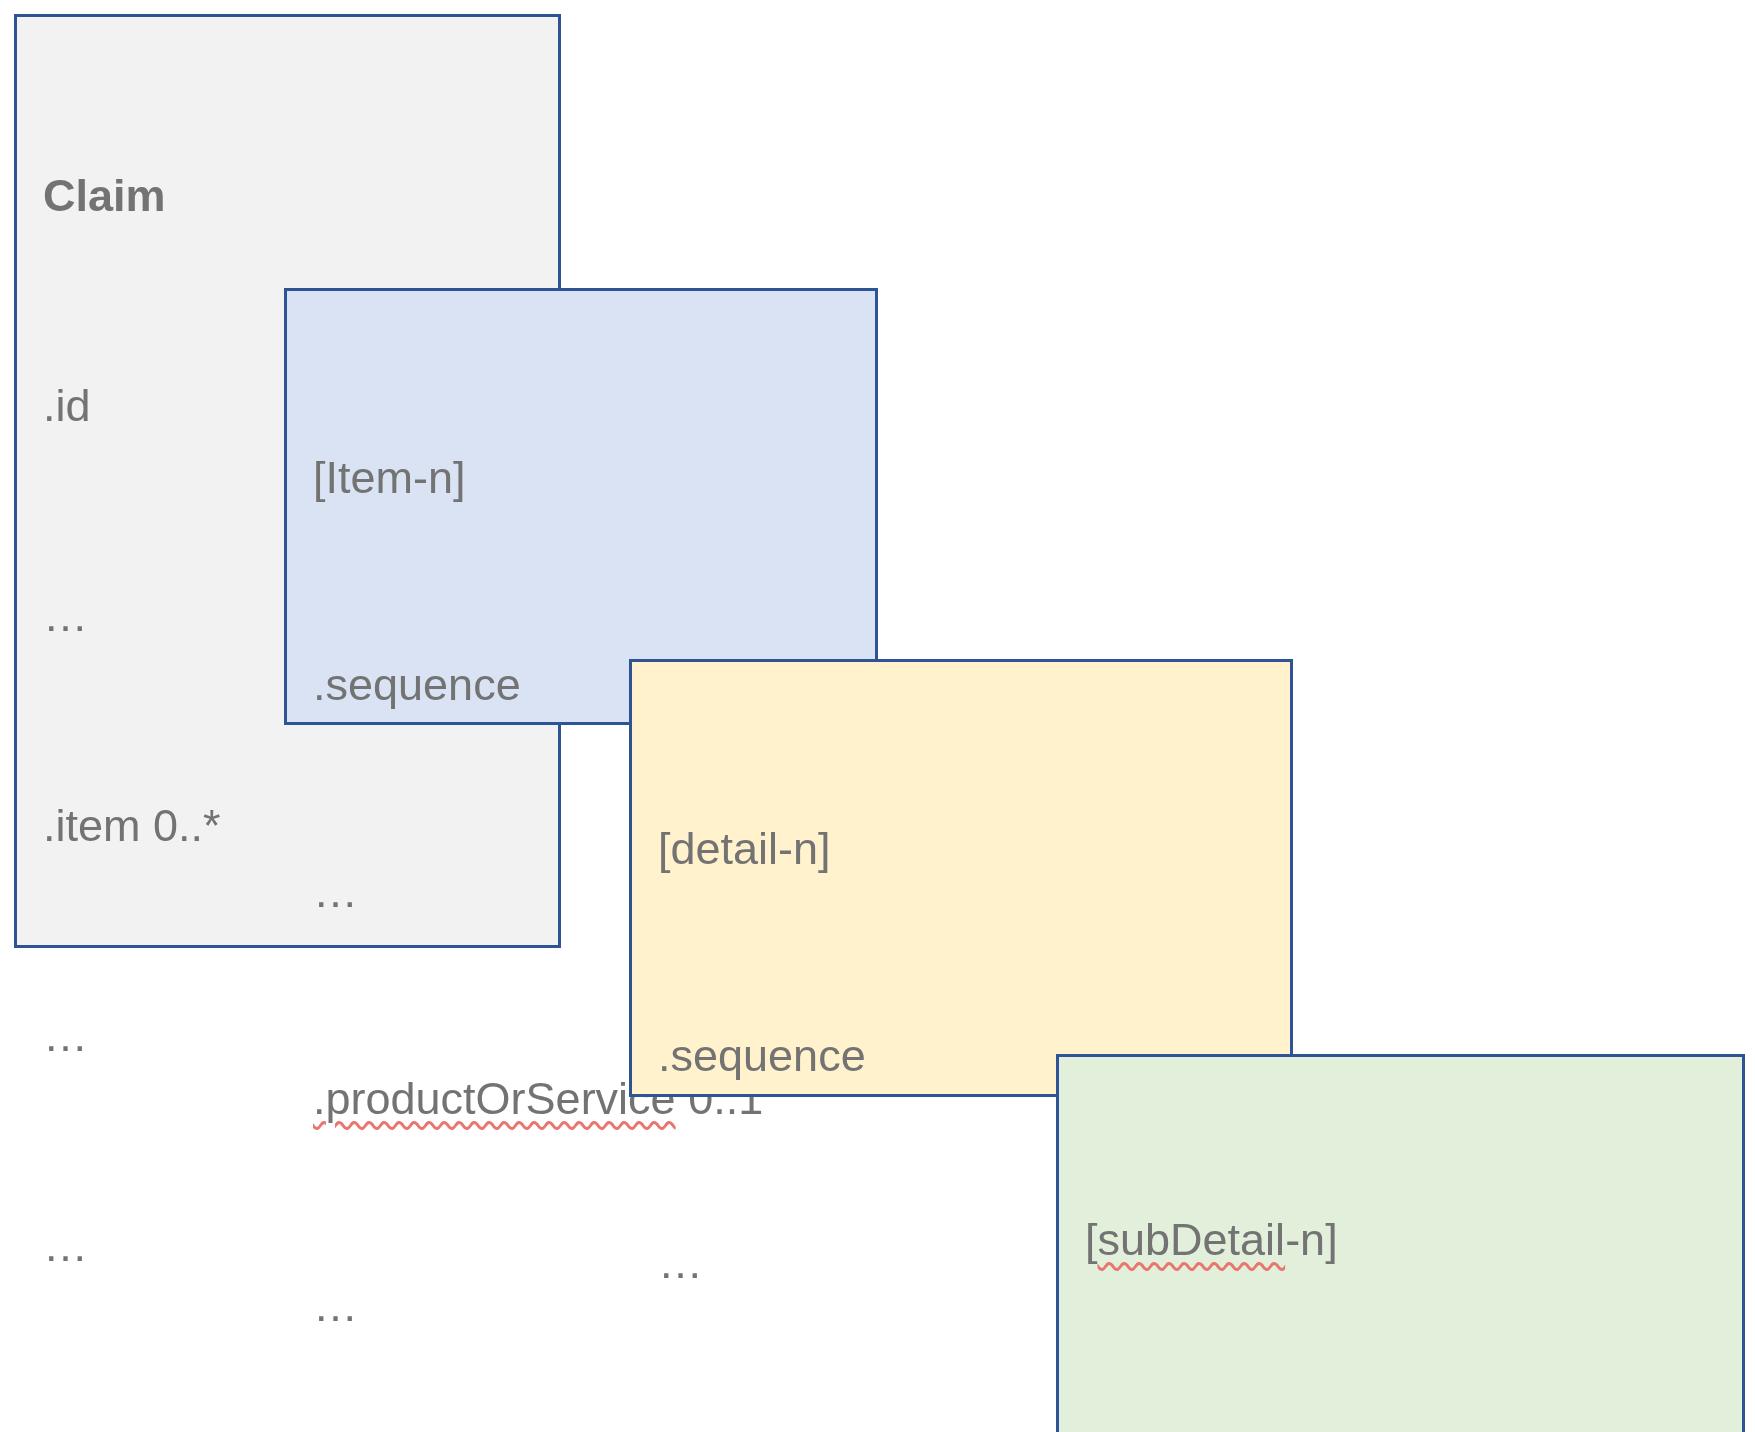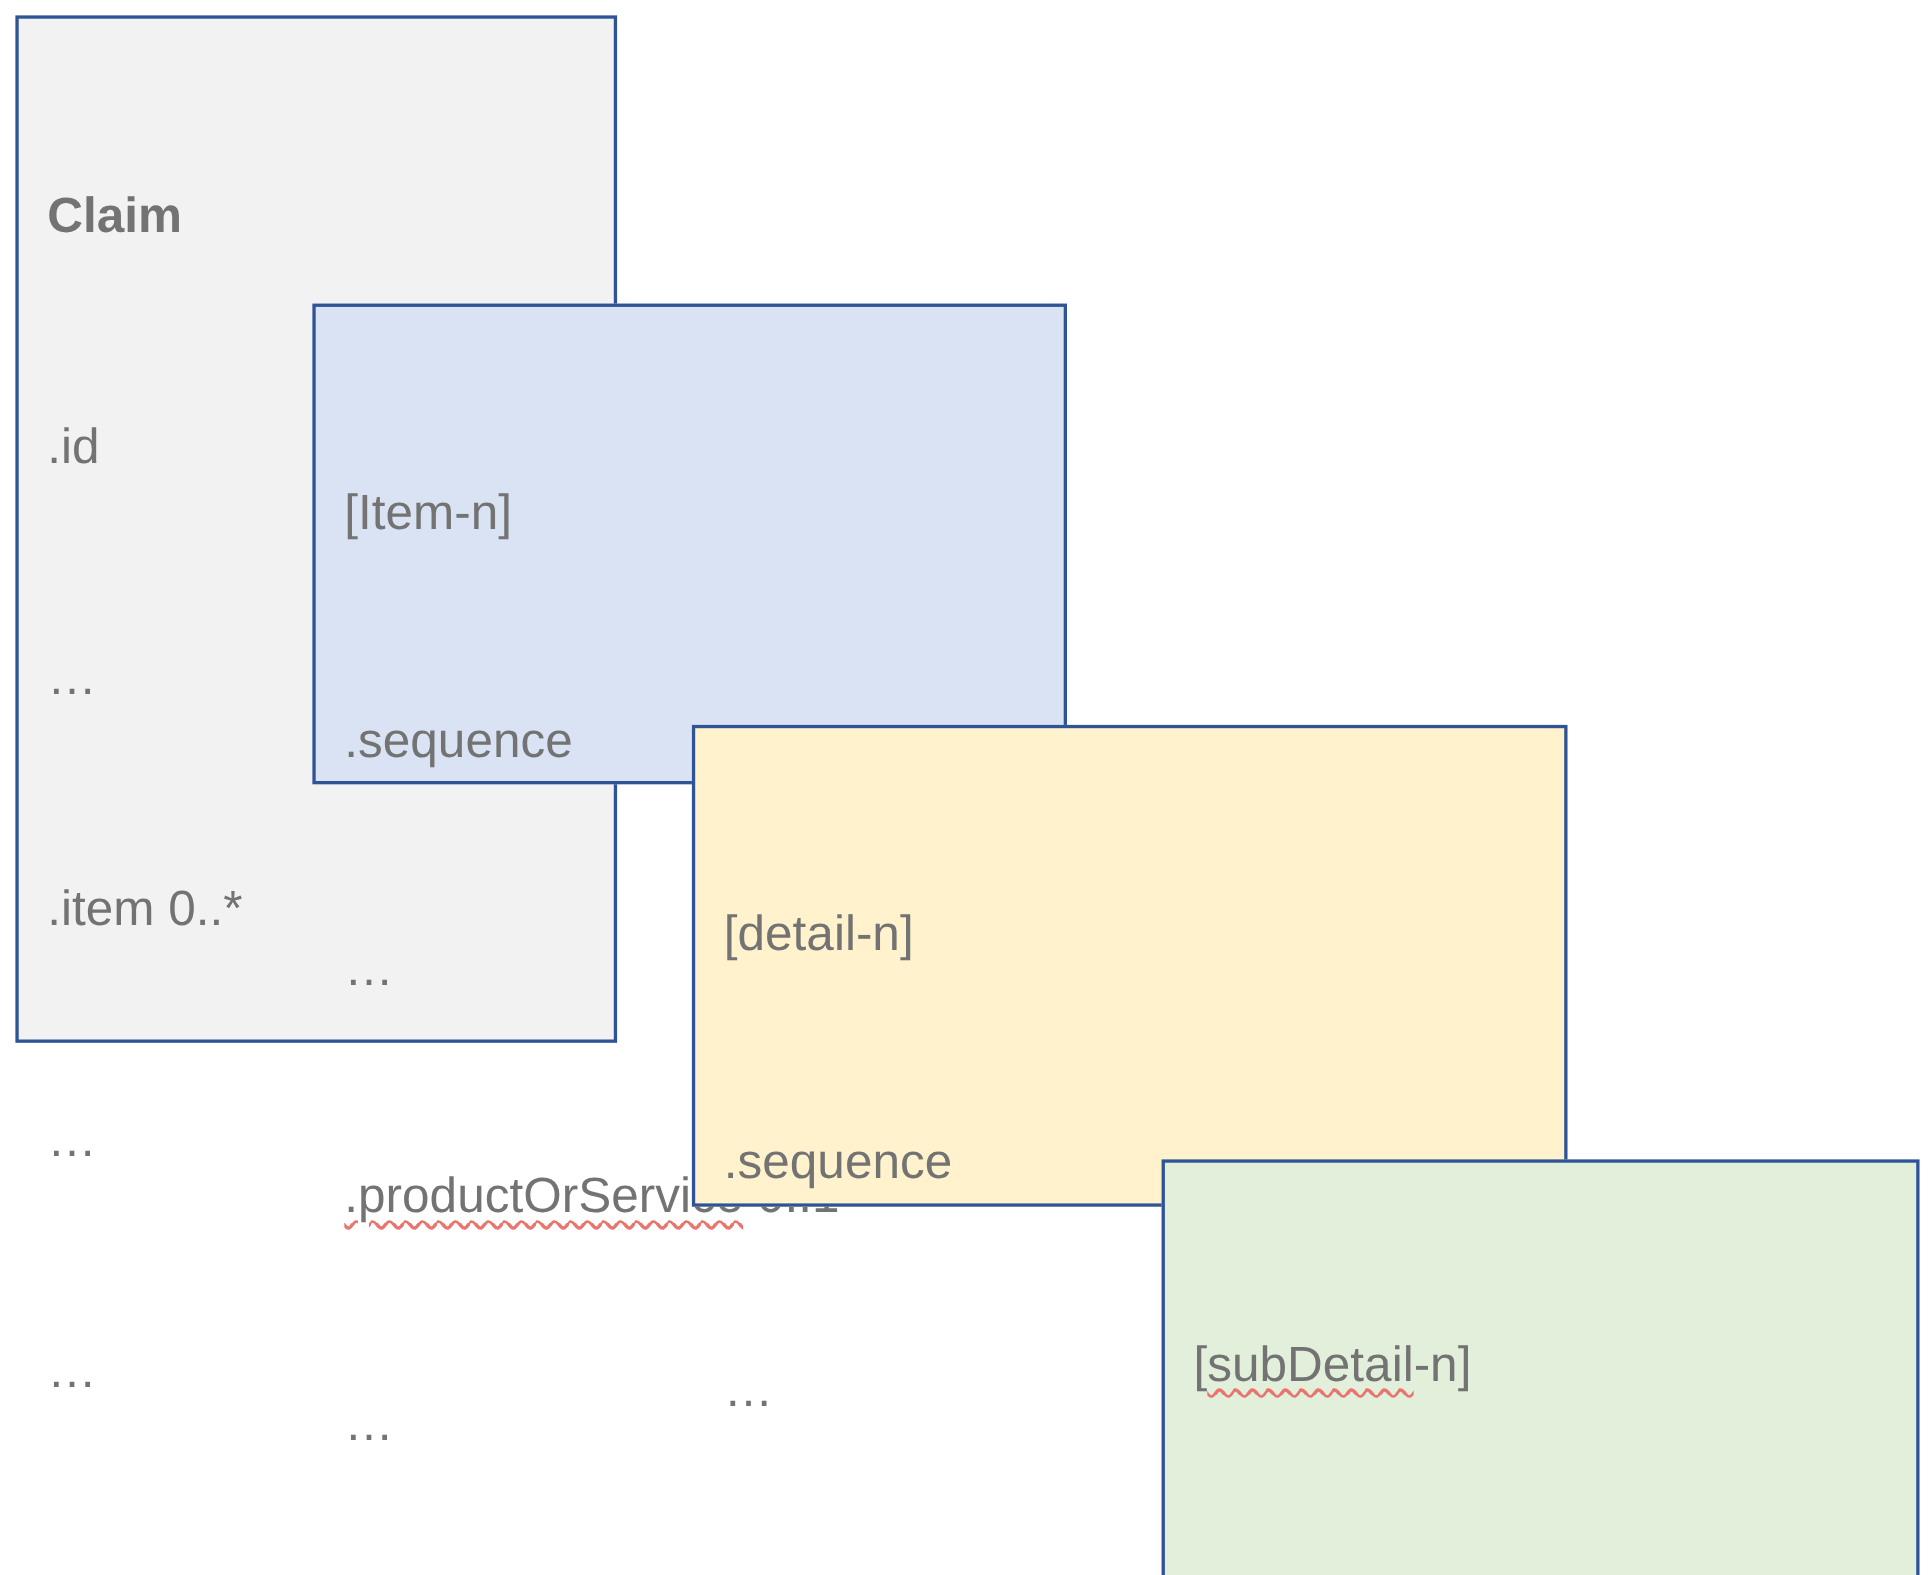--- a/index.html
+++ b/index.html
@@ -28,22 +28,22 @@
   .bold-seg { font-weight: 700; }
   .misspell {
     text-decoration-line: underline;
     text-decoration-style: wavy;
     text-decoration-color: #e9756e;
     text-decoration-thickness: 2.5px;
     text-underline-offset: 7px;
   }
   
   .box-claim     { left: 14px;   top: 14px;   width: 547px; height: 934px; line-height: 70px; padding: 4px 10px 0 26px; }
-  .box-item      { left: 284px;  top: 276px;  width: 686px; height: 437px; line-height: 69px; padding: 14px 10px 0 26px; }
-  .box-detail    { left: 629px;  top: 659px;  width: 796px; height: 438px; line-height: 69px; padding: 14px 10px 0 26px; }
+  .box-item      { left: 284px;  top: 288px;  width: 594px; height: 437px; line-height: 69px; padding: 14px 10px 0 26px; }
+  .box-detail    { left: 629px;  top: 659px;  width: 664px; height: 438px; line-height: 69px; padding: 14px 10px 0 26px; }
   .box-subdetail { left: 1056px; top: 1054px; width: 689px; height: 389px; line-height: 70px; padding: 8px 10px 0 26px; }
 </style>
 </head>
 <body>
 
 <div class="canvas">
 
   <section class="box box-claim" style="background: rgb(242, 242, 242); border-color: rgb(47, 84, 150);">
     <div class="line"><span class="bold-seg">Claim</span></div>
     <div class="line"><span>.id</span></div>

